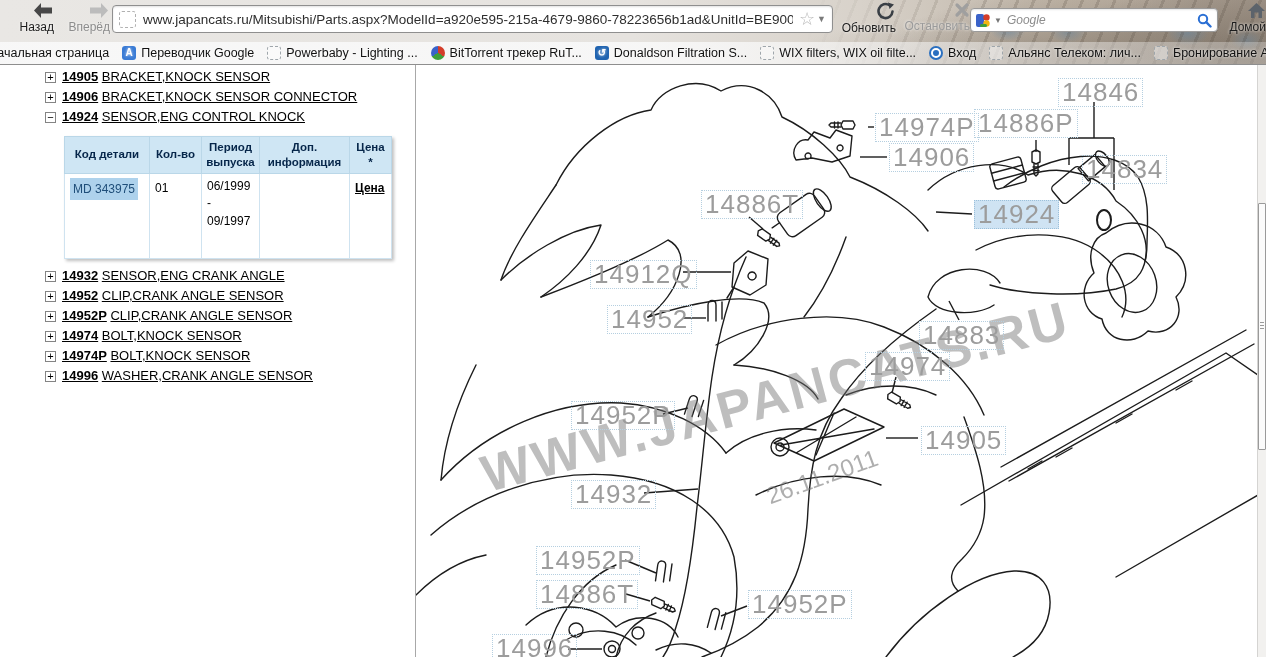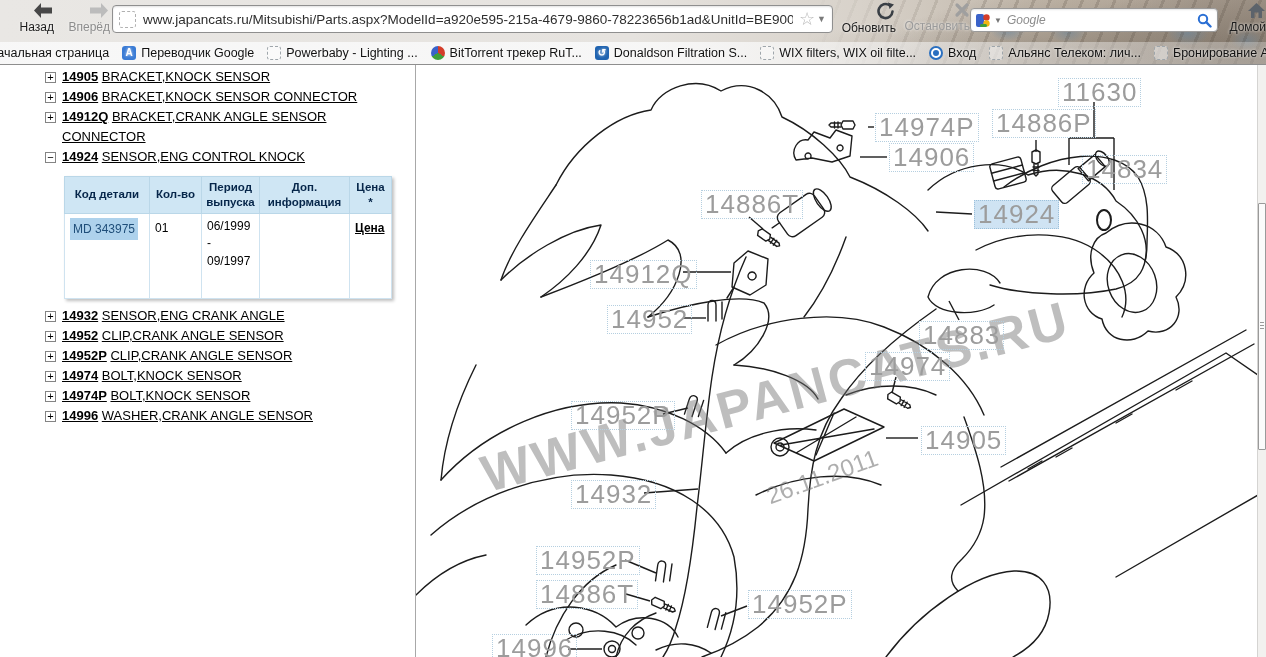--- a/index.html
+++ b/index.html
@@ -209,21 +209,20 @@
 
   </div>
 </div>
 
 <div class="content">
 
   <div class="tree">
     <ul>
       <li class="titem"><span class="pm"></span><a class="t-code">14905</a> <a class="t-desc">BRACKET,KNOCK SENSOR</a></li>
       <li class="titem"><span class="pm"></span><a class="t-code">14906</a> <a class="t-desc">BRACKET,KNOCK SENSOR CONNECTOR</a></li>
-      <li class="titem"><span class="pm"></span><a class="t-code">14912Q</a> <a class="t-desc">BRACKET,CRANK ANGLE SENSOR CONNECTOR</a></li>
       <li class="titem"><span class="pm minus"></span><a class="t-code">14924</a> <a class="t-desc">SENSOR,ENG CONTROL KNOCK</a>
         <div class="dtable-wrap">
           <table class="dtable">
             <tbody>
                 <tr>
               <th class="col-code"><span>Код детали</span></th>
               <th class="col-qty"><span>Кол-во</span></th>
               <th class="col-per"><span>Период выпуска</span></th>
               <th class="col-info"><span>Доп. информация</span></th>
               <th class="col-price">
@@ -370,22 +369,22 @@
         <path d="M209,495 L240,508"></path>
         <path d="M210,529 L234,536"></path>
         <path d="M331,541 L305,551"></path>
         <path d="M152,584 H186"></path>
       </g>
     </svg>
 
     <div class="watermark">WWW.JAPANCATS.RU</div>
     <div class="datestamp">26.11.2011</div>
 
-    <div class="plabel" style="left:642px;top:13px">11630</div>
-    <div class="plabel" style="left:576px;top:44px">14886P</div>
+    <div class="plabel" style="left:642px;top:13px">14846</div>
+    <div class="plabel" style="left:558px;top:44px">14886P</div>
     <div class="plabel" style="left:666px;top:90px">14834</div>
     <div class="plabel" style="left:459px;top:48px">14974P</div>
     <div class="plabel" style="left:473px;top:78px">14906</div>
     <div class="plabel hl" style="left:558px;top:135px">14924</div>
     <div class="plabel" style="left:285px;top:125px">14886T</div>
     <div class="plabel" style="left:174px;top:195px">14912Q</div>
     <div class="plabel" style="left:191px;top:240px">14952</div>
     <div class="plabel" style="left:503px;top:256px">14883</div>
     <div class="plabel" style="left:449px;top:287px">14974</div>
     <div class="plabel" style="left:155px;top:336px">14952P</div>

